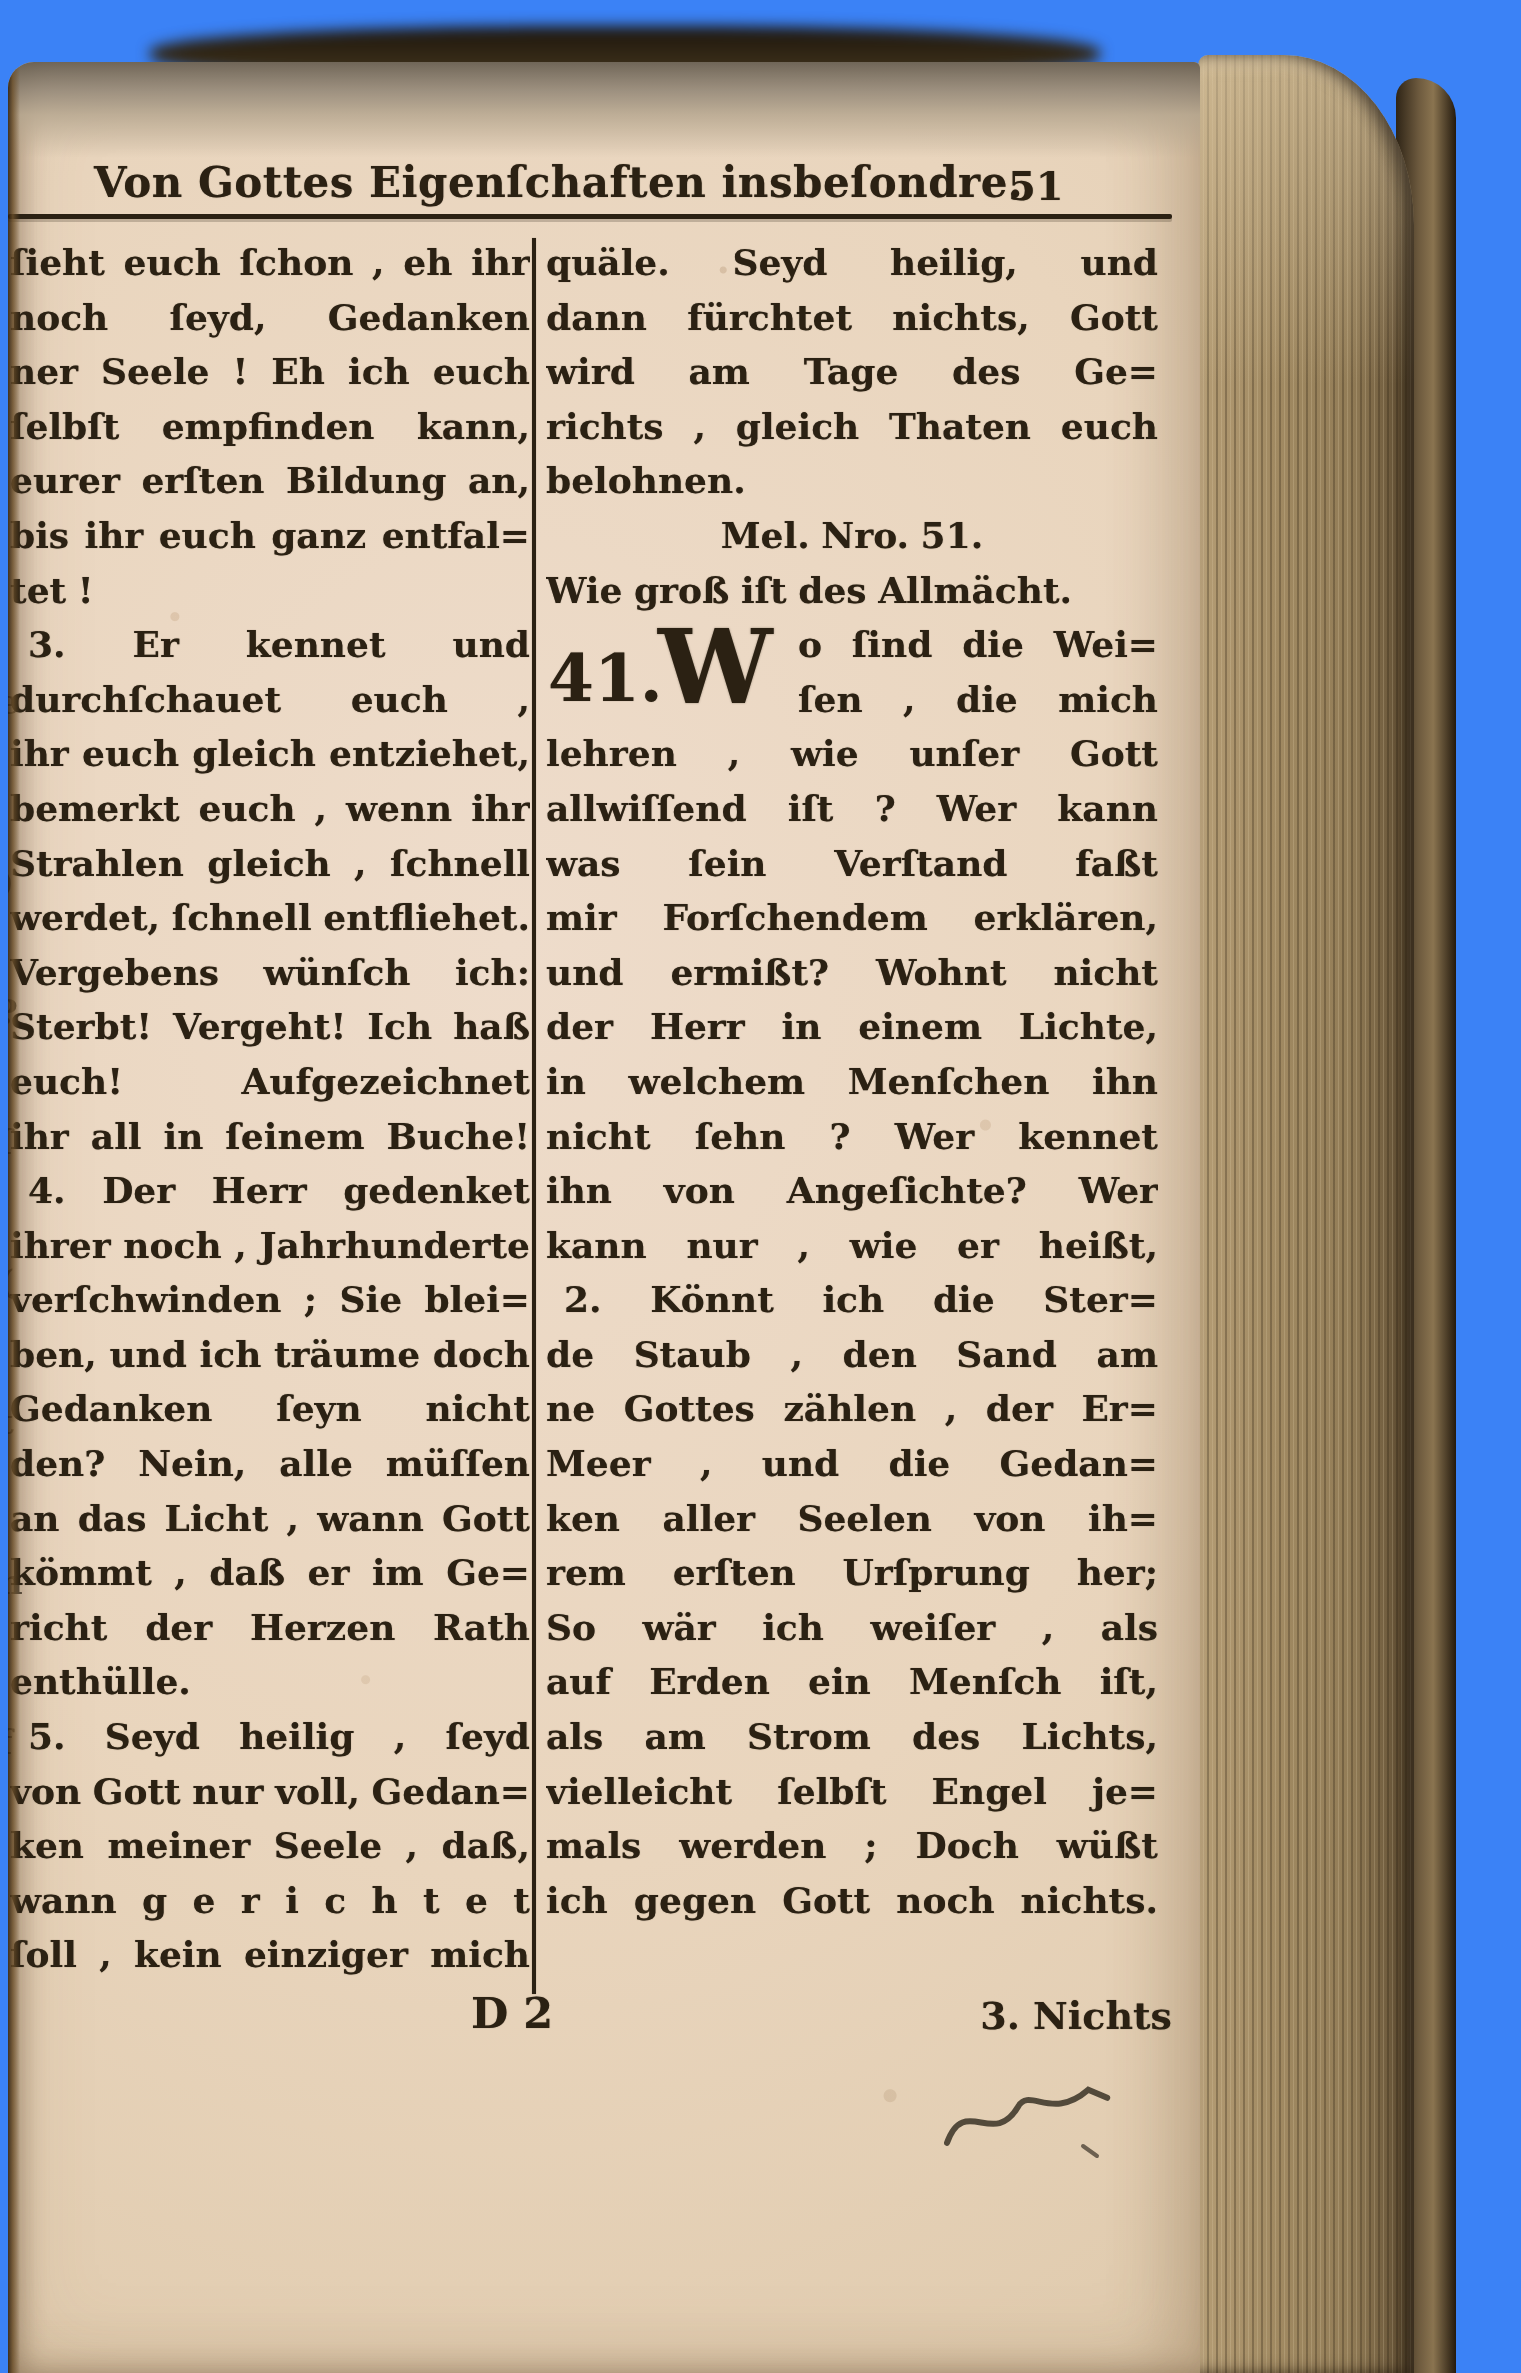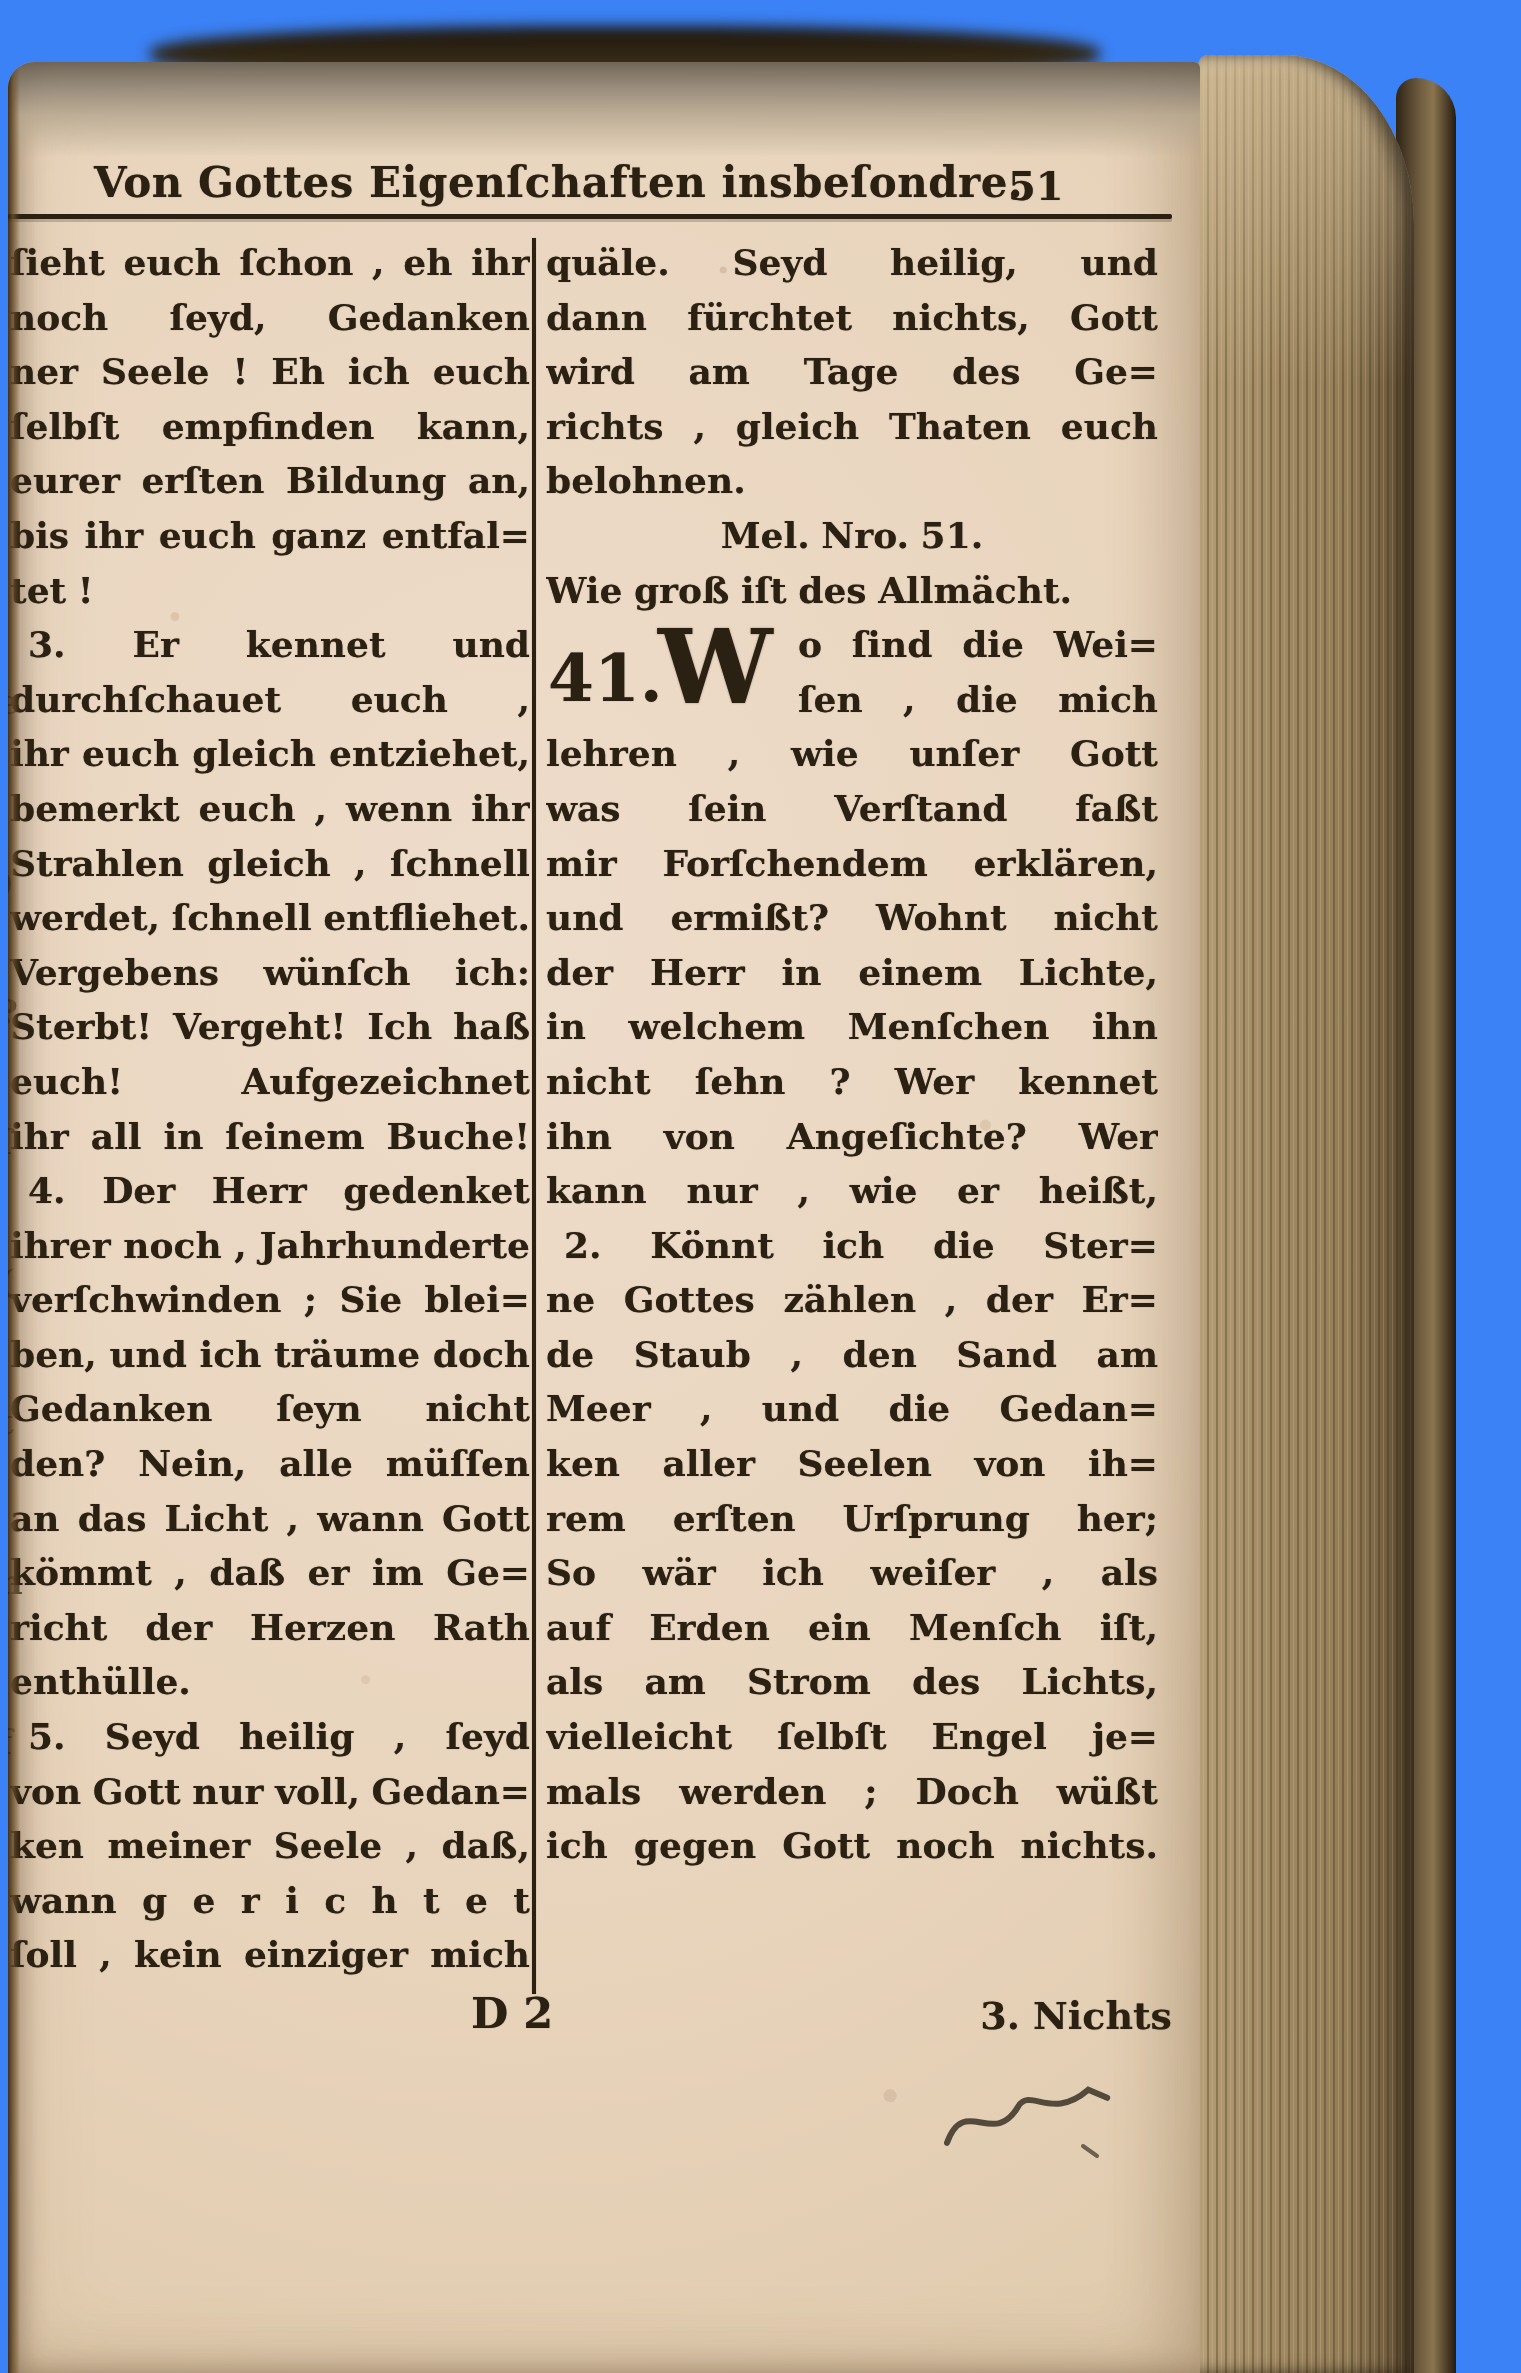--- a/index.html
+++ b/index.html
@@ -146,31 +146,32 @@
           <div class="line a-l">Wie groß iſt des Allmächt.</div>
         </div>
       <div class="dropcap">
         <span class="dc-num">41.</span>
         <span class="dc-init">W</span>
         <div class="line dc-l1">o ſind die Wei=</div>
         <div class="line dc-l2">ſen , die mich</div>
       </div>
       <div id="rc-after">
           <div class="line a-j">lehren , wie unſer Gott</div>
+          <div class="line a-j">allwiſſend iſt ? Wer kann</div>
           <div class="line a-j">was ſein Verſtand faßt</div>
           <div class="line a-j">mir Forſchendem erklären,</div>
           <div class="line a-j">und ermißt? Wohnt nicht</div>
           <div class="line a-j">der Herr in einem Lichte,</div>
           <div class="line a-j">in welchem Menſchen ihn</div>
           <div class="line a-j">nicht ſehn ? Wer kennet</div>
           <div class="line a-j">ihn von Angeſichte? Wer</div>
           <div class="line a-j">kann nur , wie er heißt,</div>
           <div class="line a-ji">2. Könnt ich die Ster=</div>
+          <div class="line a-j">de Staub , den Sand am</div>
           <div class="line a-j">ne Gottes zählen , der Er=</div>
-          <div class="line a-j">de Staub , den Sand am</div>
           <div class="line a-j">Meer , und die Gedan=</div>
           <div class="line a-j">ken aller Seelen von ih=</div>
           <div class="line a-j">rem erſten Urſprung her;</div>
           <div class="line a-j">So wär ich weiſer , als</div>
           <div class="line a-j">auf Erden ein Menſch iſt,</div>
           <div class="line a-j">als am Strom des Lichts,</div>
           <div class="line a-j">vielleicht ſelbſt Engel je=</div>
           <div class="line a-j">mals werden ; Doch wüßt</div>
           <div class="line a-j">ich gegen Gott noch nichts.</div>
         </div>

